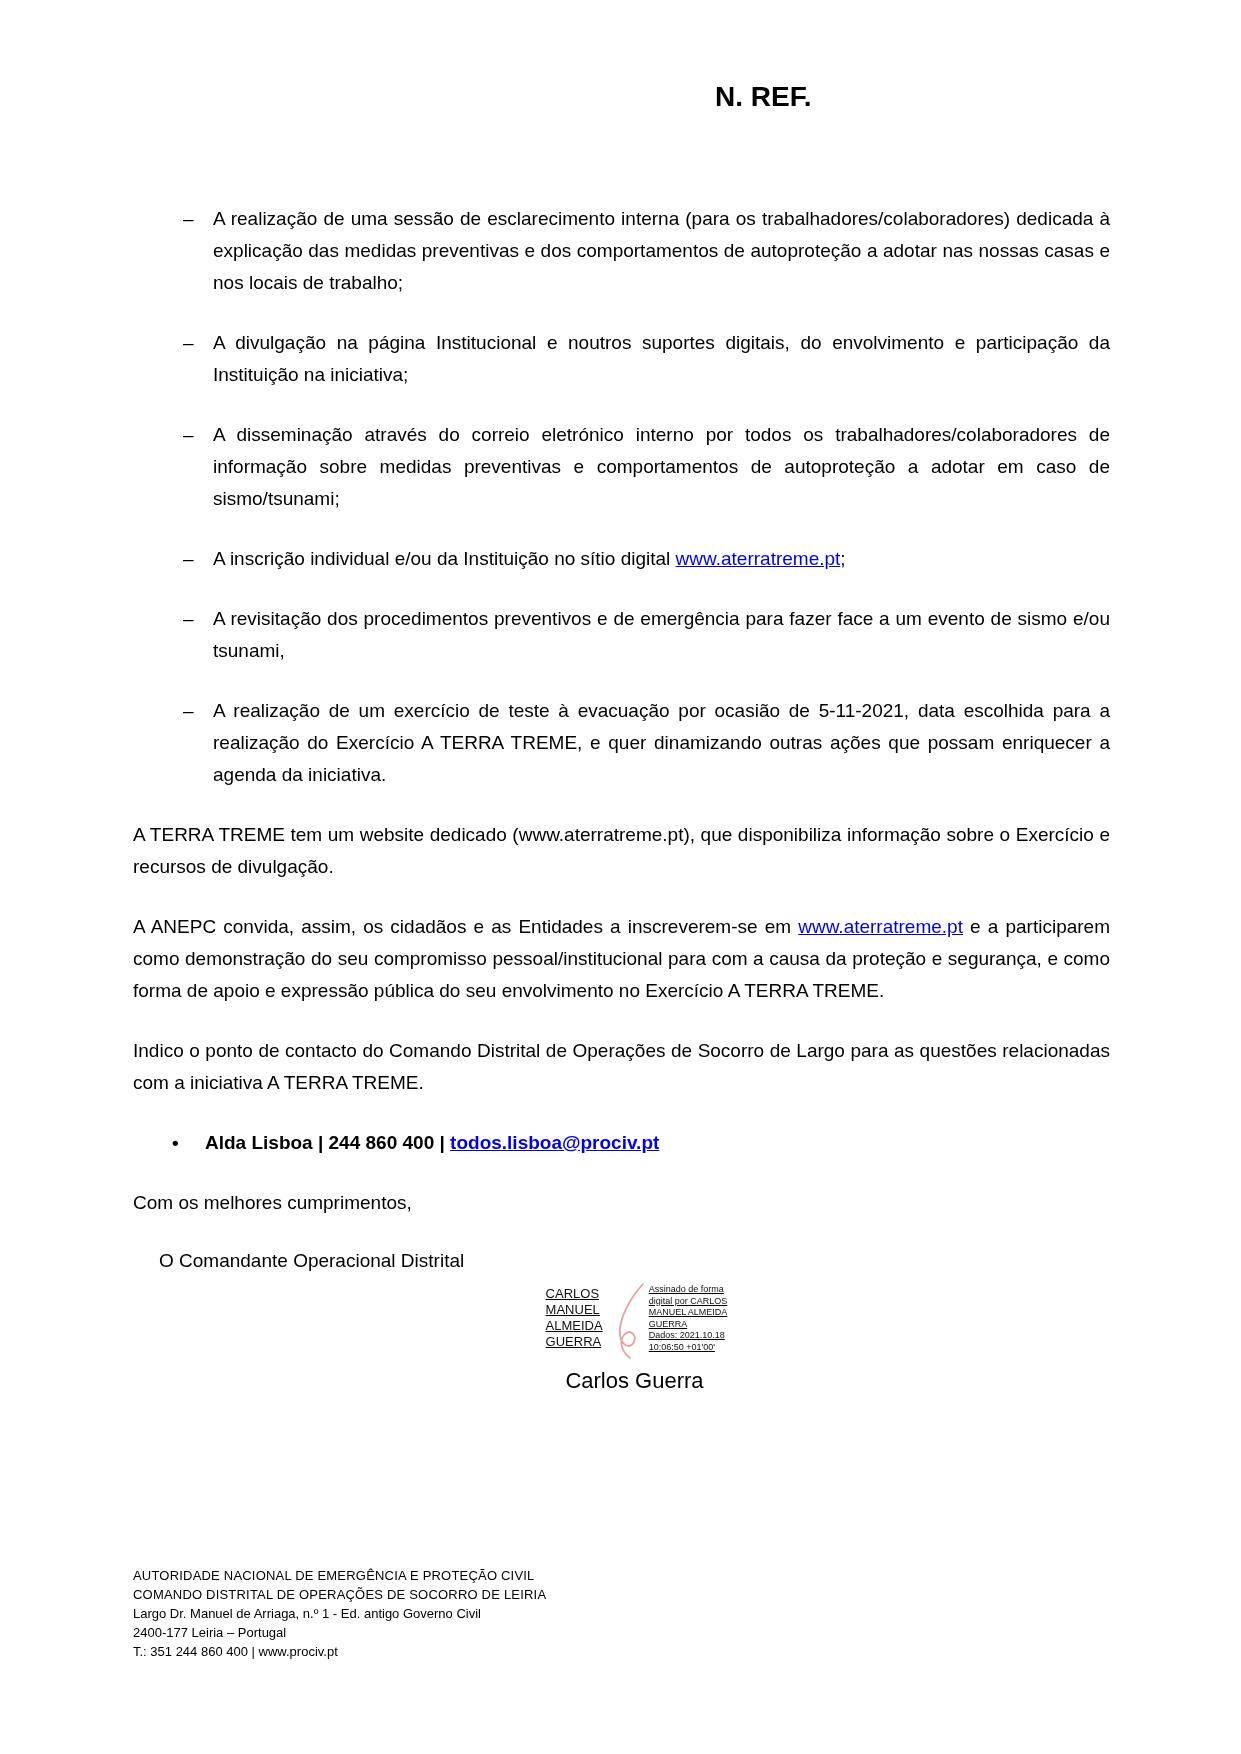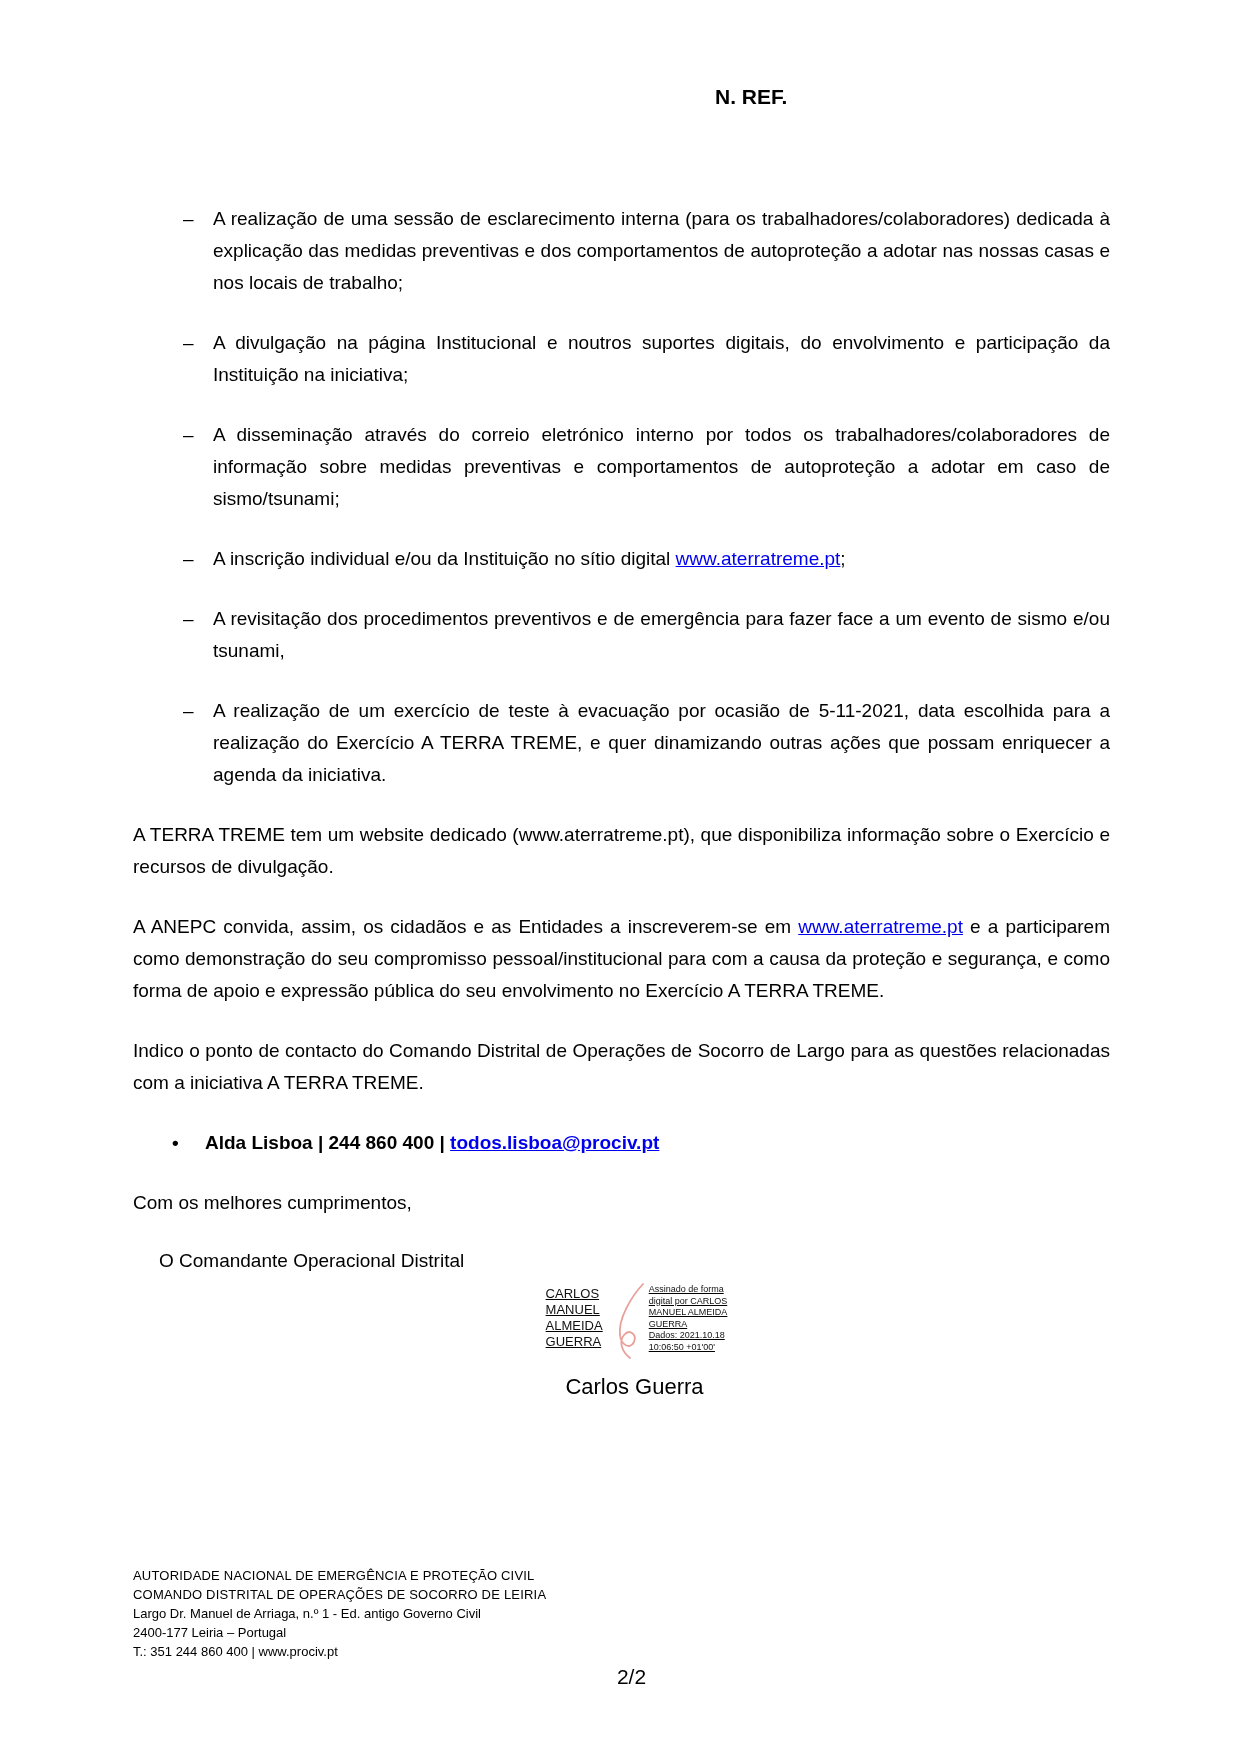--- a/index.html
+++ b/index.html
@@ -10,42 +10,42 @@
     font-family:"Liberation Sans", sans-serif;
     color:#000000;
     overflow:hidden;
   }
   .content {
     position:absolute; left:133px; top:0; width:977px;
     font-size:19px; line-height:32px;
   }
   .nref {
     margin-top:84px; margin-left:582px;
-    font-weight:700; font-size:21px; line-height:26px;
+    font-weight:700; font-size:28px; line-height:26px;
   }
   .bullet-list { margin-top:93px; }
   .bullet-item { display:flex; margin-bottom:28px; }
   .bullet-item .marker { flex:0 0 30px; margin-left:50px; }
   .bullet-text { flex:1; text-align:justify; }
   .para { margin:0 0 28px 0; text-align:justify; }
   .doc-link { color:#0000EE; text-decoration:underline; }
   .contact-line { display:flex; margin:0 0 28px 0; font-weight:700; }
   .contact-line .marker { flex:0 0 33px; margin-left:39px; font-weight:700; }
   .contact-email { color:#0000EE; text-decoration:underline; font-weight:700; }
   .closing-block { margin:0 0 28px 0; }
   .salutation { margin:0 0 26px 0; }
   .sig-title { padding-left:26px; }
   .sig-row {
     display:flex; justify-content:center; align-items:flex-start;
     padding-left:30px; margin-top:4px;text-decoration:underline;
   }
   .cert-name { font-size:13px; line-height:16px; padding-top:5px; color:#111; }
   .flourish { width:36px; height:80px; margin-left:8px; margin-right:-12px; }
   .cert-details { font-size:9px; line-height:11.5px; padding-top:3px; padding-left:14px; color:#111; }
-  .sig-name { text-align:center; font-size:22px; line-height:28px; margin-top:12px; padding-left:26px; }
+  .sig-name { text-align:center; font-size:22px; line-height:28px; margin-top:6px; padding-left:26px; }
   .footer {
     position:absolute; left:133px; top:1566px;
     font-size:13px; line-height:19px;
   }
   .footer .org { letter-spacing:0.2px; }
   .page-num {
     position:absolute; top:1664px; left:0; width:100%;
     text-align:center; font-size:21px; line-height:26px;
     padding-left:22px; box-sizing:border-box;
   }
@@ -126,14 +126,13 @@
   </div>
 
   <div class="footer">
     <div class="org">AUTORIDADE NACIONAL DE EMERGÊNCIA E PROTEÇÃO CIVIL</div>
     <div class="org">COMANDO DISTRITAL DE OPERAÇÕES DE SOCORRO DE LEIRIA</div>
     <div>Largo Dr. Manuel de Arriaga, n.º 1 - Ed. antigo Governo Civil</div>
     <div>2400-177 Leiria – Portugal</div>
     <div>T.: 351 244 860 400 | www.prociv.pt</div>
   </div>
 
-  <div class="page-num">2/2</div>
 </div>
 
 </body></html>

